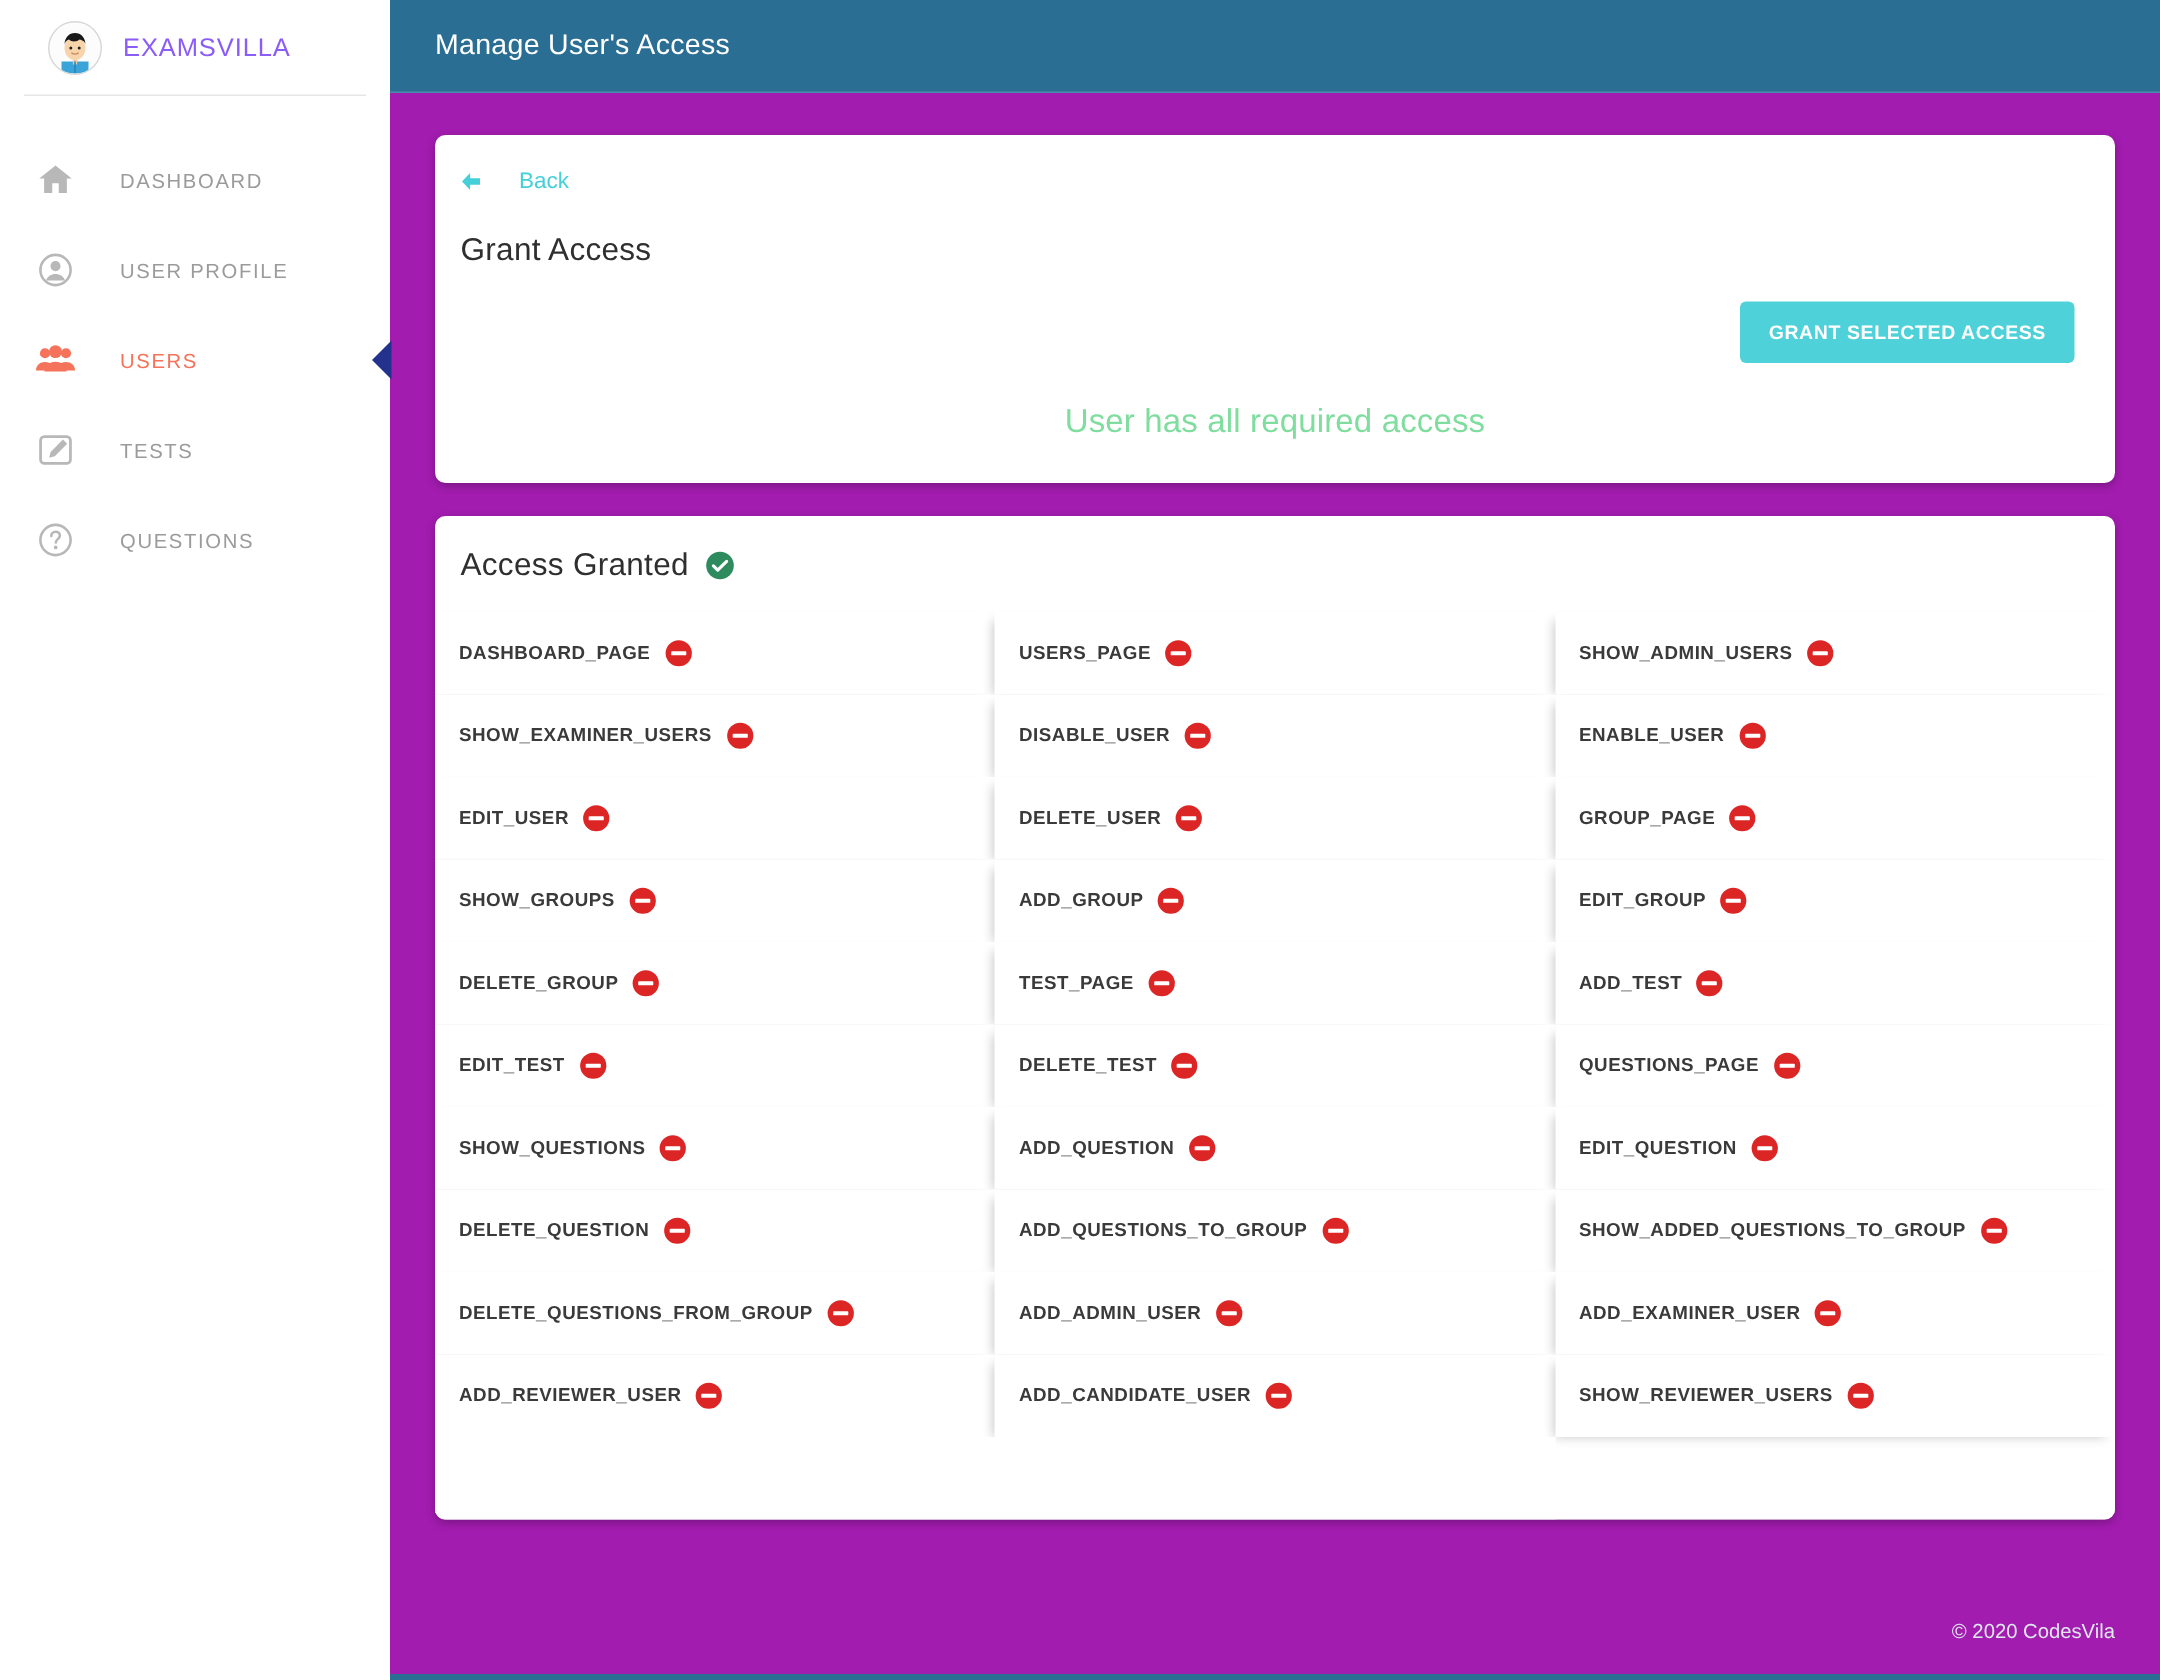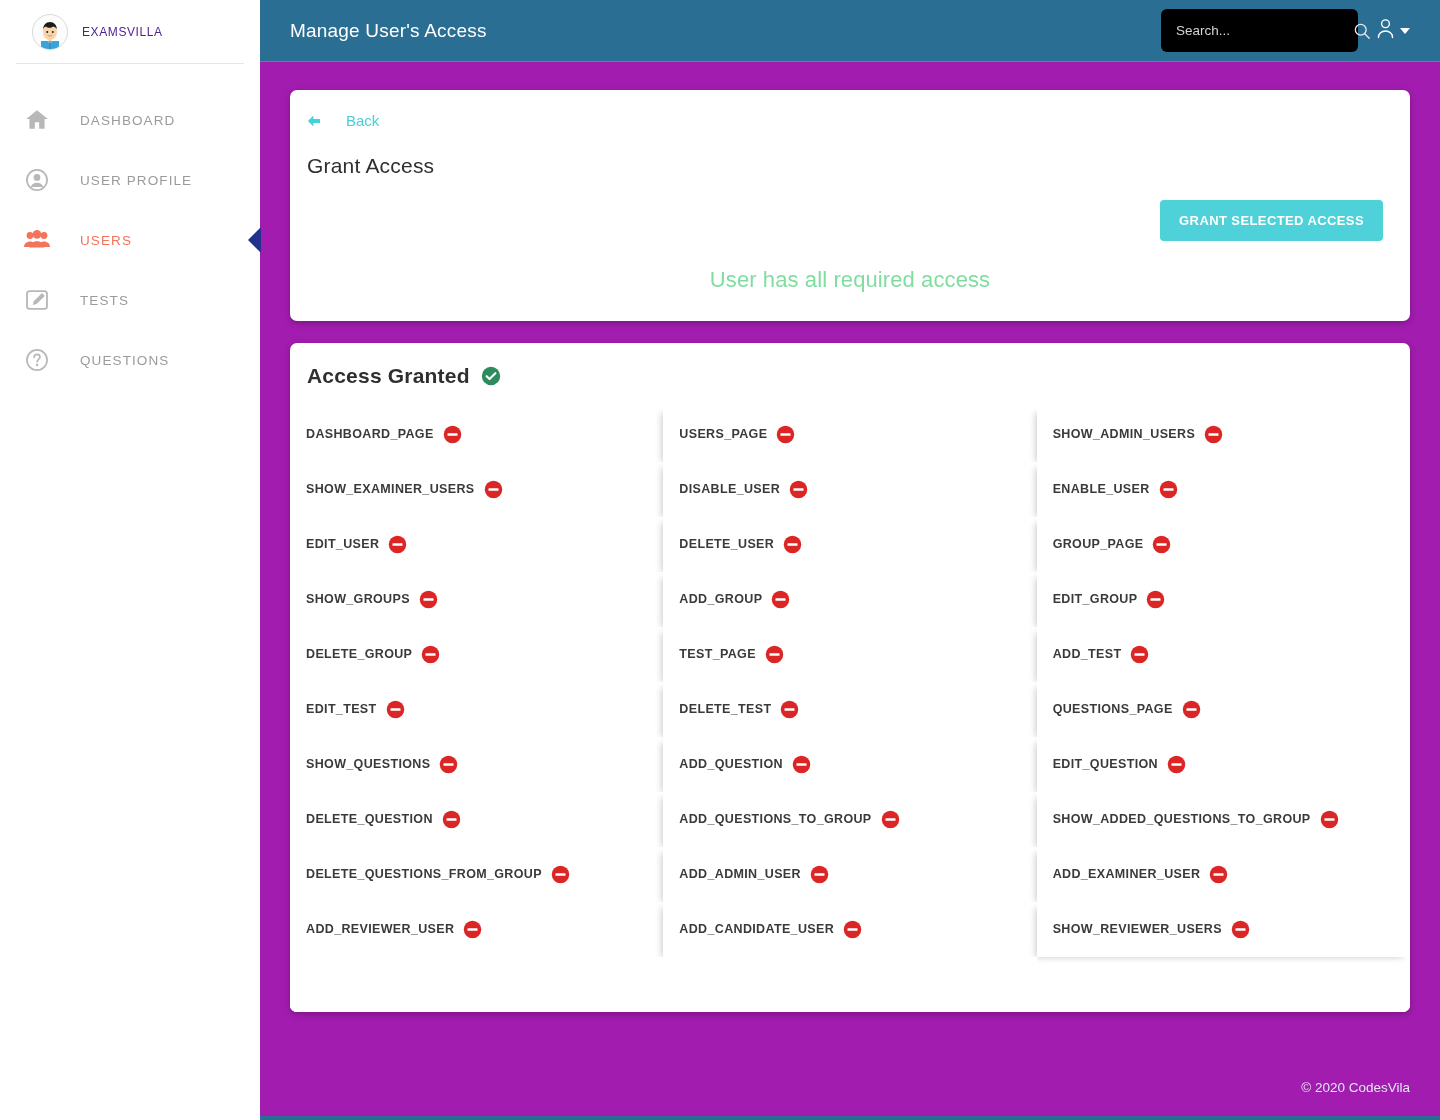--- a/index.html
+++ b/index.html
@@ -39,23 +39,23 @@
   .brand-avatar {
     width: 36px; height: 36px;
     border-radius: 50%;
     border: 1px solid #d8d8d8;
     background: #fdfdfd;
     flex: 0 0 36px;
     position: relative;
     overflow: hidden;
   }
   .brand-title {
-    font-size: 12px;
+    font-size: 17px;
     letter-spacing: 0.6px;
-    color: #4c1d95;
+    color: #8b5cf6;
     font-weight: 400;
   }
   .nav { margin-top: 26px; }
   .nav-item {
     display: flex;
     align-items: center;
     height: 60px;
     padding: 0 24px 0 22px;
     gap: 28px;
     cursor: pointer;
@@ -224,21 +224,21 @@
   .granted-head {
     padding: 21px 17px 19px 17px;
     display: flex;
     align-items: center;
     gap: 11px;
   }
   .granted-title {
     font-size: 21px;
     color: #2f2f2f;
     letter-spacing: 0.2px;
-    font-weight: 700;
+    font-weight: 400;
     text-align: right;
   }
   .check-icon { display: flex; }
 
   .perm-grid {
     display: grid;
     grid-template-columns: repeat(3, 1fr);
     background: #ffffff;
   }
   .perm-item {
@@ -359,40 +359,20 @@
         <span class="nav-label">QUESTIONS</span>
       </div>
 
     </nav>
   </aside>
 
   <div class="main">
 
     <header class="topbar">
       <div class="page-title">Manage User's Access</div>
-      <div class="topbar-right">
-        <div class="search-wrap">
-          <input type="text" placeholder="Search..." style="">
-          <span class="search-icon">
-            <svg width="18" height="18" viewBox="0 0 20 20" fill="none" stroke="currentColor" stroke-width="1.5">
-              <circle cx="8.6" cy="8.6" r="6"></circle>
-                <path d="M13.1 13.1 18 18" stroke-linecap="round"></path>
-            </svg>
-          </span>
-        </div>
-        <div class="user-menu">
-          <span>
-            <svg width="19" height="21" viewBox="0 0 20 22" fill="none" stroke="currentColor" stroke-width="1.5">
-              <circle cx="10" cy="6" r="4.1"></circle>
-              <path d="M2.6 20.4c0-4.1 3.3-6.7 7.4-6.7s7.4 2.6 7.4 6.7" stroke-linecap="round"></path>
-            </svg>
-          </span>
-          <span class="user-caret"></span>
-        </div>
-      </div>
     </header>
 
     <div class="content">
 
       <section class="card card-top">
         <a class="back-link">
           <span class="back-arrow">
             <svg width="14" height="14" viewBox="0 0 14 14" fill="currentColor">
               <path d="M6.4 1.4 1 7l5.4 5.6V9.1h6.6V4.9H6.4z"></path>
             </svg>

